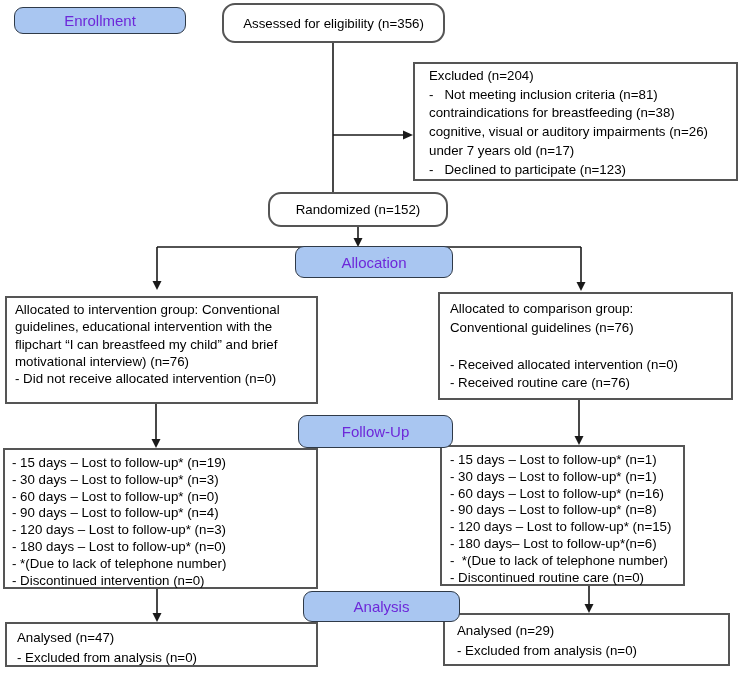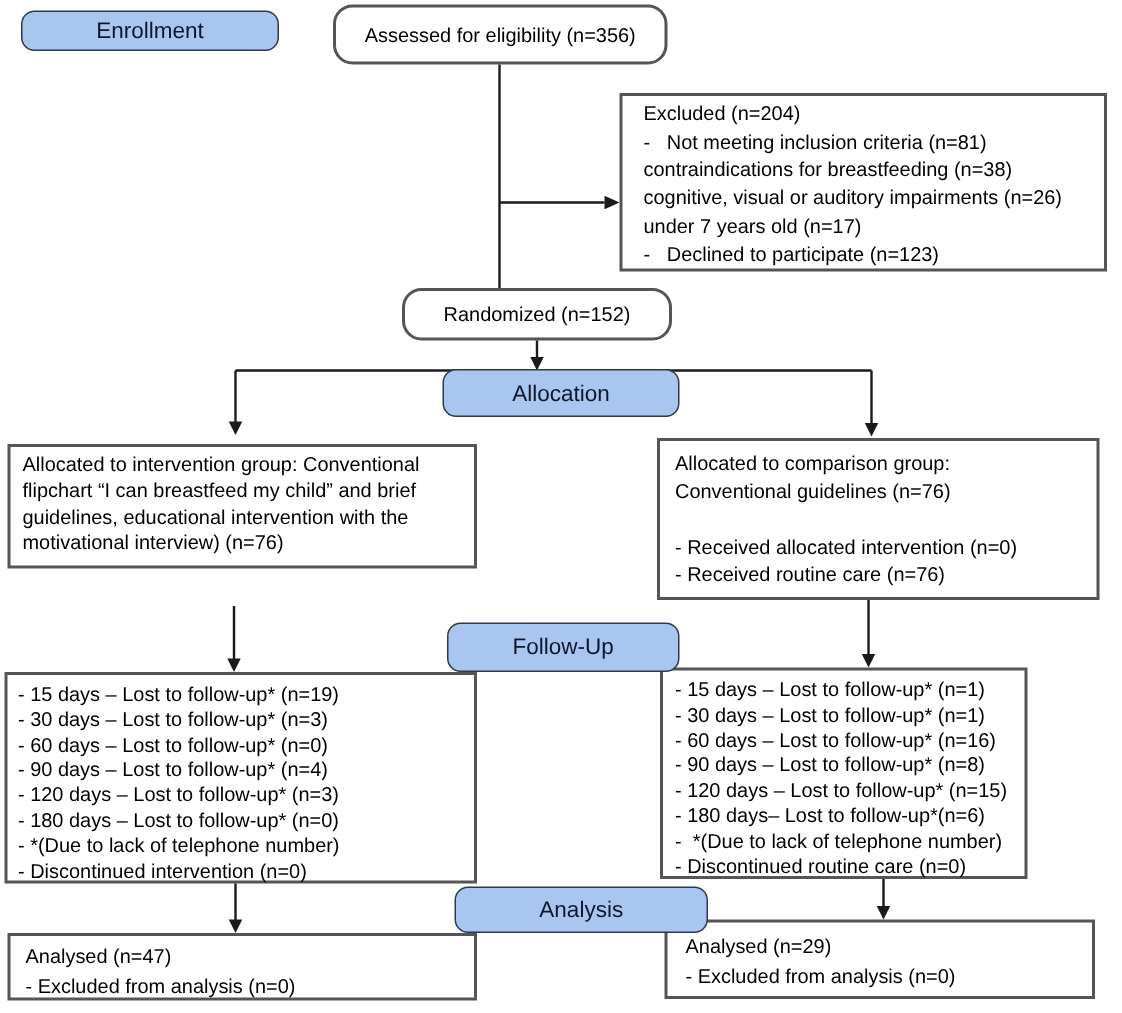--- a/index.html
+++ b/index.html
@@ -18,36 +18,36 @@
   .connectors{position:absolute;left:0;top:0;z-index:2;pointer-events:none;}
   .wbox{
     position:absolute;z-index:1;background:#ffffff;
     border:2px solid var(--box_border);box-sizing:border-box;
     font-size:13.3px;
   }
   .stage{
     position:absolute;z-index:3;background:var(--stage_fill);
     border:1.6px solid var(--stage_border);border-radius:9px;
     box-sizing:border-box;display:flex;align-items:center;justify-content:center;
-    font-size:15px;color:#0f172a;
+    font-size:15px;color:#6d28d9;
   }
   .center{display:flex;align-items:center;justify-content:center;text-align:center;border-radius:13px;}
   .tline{white-space:pre-wrap;}
   
   #stage-enrollment{left:14px;top:7px;width:172px;height:27px;}
   #assessed-box{left:222px;top:3px;width:223px;height:40px;}
   #excluded-box{left:413px;top:62px;width:325px;height:119px;padding:3px 6px 10px 14px;line-height:18.7px;}
   #randomized-box{left:268px;top:192px;width:180px;height:35px;}
   #stage-allocation{left:295px;top:246px;width:158px;height:32px;}
-  #alloc-left-box{left:5px;top:296px;width:313px;height:83px;padding:3px 4px 0 8px;line-height:17.3px;}
+  #alloc-left-box{left:5px;top:296px;width:313px;height:108px;padding:3px 4px 0 8px;line-height:17.3px;}
   #alloc-right-box{left:438px;top:292px;width:295px;height:108px;padding:6px 4px 0 10px;line-height:18.5px;}
   #stage-followup{left:298px;top:415px;width:155px;height:33px;}
   #fu-left-box{left:3px;top:448px;width:315px;height:141px;padding:5px 3px 0 7px;line-height:16.8px;}
   #fu-right-box{left:440px;top:445px;width:245px;height:141px;padding:5px 3px 0 8px;line-height:16.8px;}
-  #stage-analysis{left:303px;top:591px;width:169px;height:31px;text-align:right;}
+  #stage-analysis{left:303px;top:591px;width:157px;height:31px;text-align:right;}
   #analysis-left-box{left:5px;top:622px;width:313px;height:45px;padding:4px 8px 12px 10px;line-height:19.5px;}
   #analysis-right-box{left:443px;top:613px;width:287px;height:53px;padding:6px 8px 0 12px;line-height:20px;}
   svg line{stroke:var(--line);stroke-width:1.6;}
   svg polygon{fill:var(--line);stroke:none;}
 </style>
 </head>
 <body>
 
 <div class="canvas">
 
@@ -104,23 +104,24 @@
       <div class="tline">under 7 years old (n=17)</div>
       <div class="tline">-   Declined to participate (n=123)</div>
     </div>
 
   <div id="randomized-box" class="wbox center">Randomized (n=152)</div>
 
   <div id="stage-allocation" class="stage">Allocation</div>
 
   <div id="alloc-left-box" class="wbox">
       <div class="tline">Allocated to intervention group: Conventional</div>
+      <div class="tline">guidelines, educational intervention with the</div>
       <div class="tline">flipchart “I can breastfeed my child” and brief</div>
-      <div class="tline">guidelines, educational intervention with the</div>
       <div class="tline">motivational interview) (n=76)</div>
+      <div class="tline">- Did not receive allocated intervention (n=0)</div>
     </div>
 
   <div id="alloc-right-box" class="wbox">
       <div class="tline">Allocated to comparison group:</div>
       <div class="tline">Conventional guidelines (n=76)</div>
       <div class="tline">&nbsp;</div>
       <div class="tline">- Received allocated intervention (n=0)</div>
       <div class="tline">- Received routine care (n=76)</div>
     </div>
 

